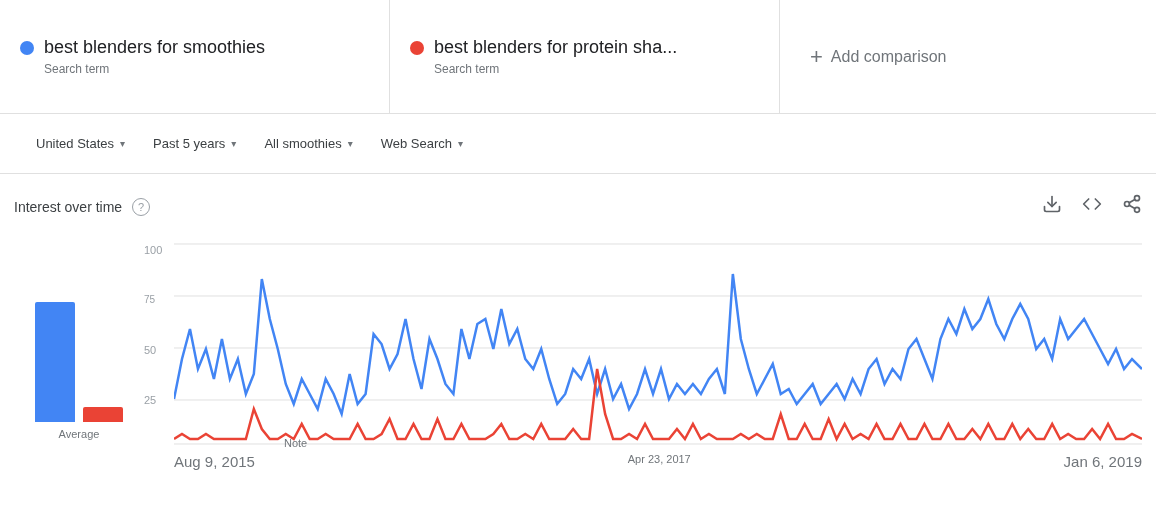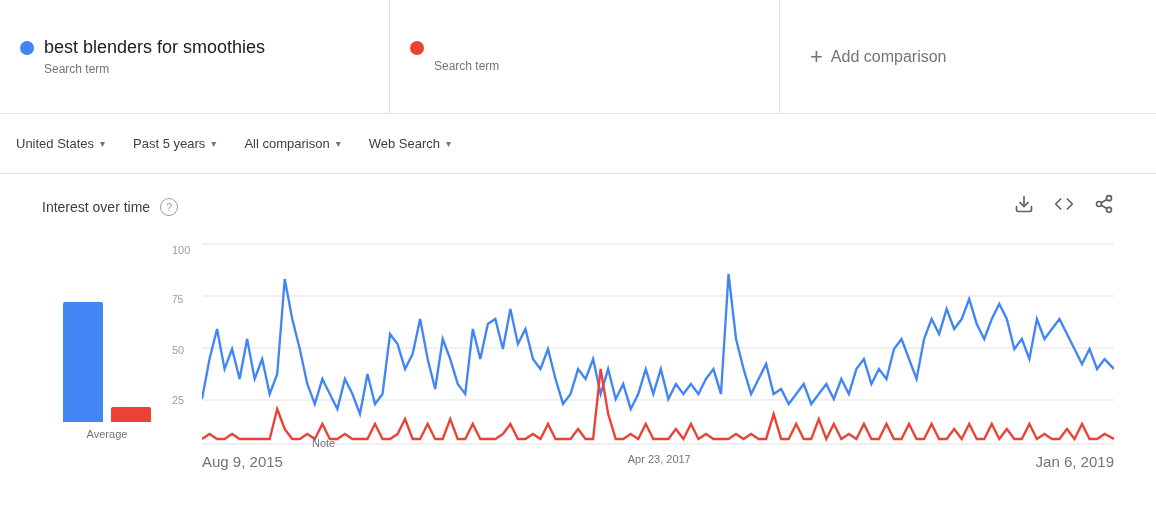--- a/index.html
+++ b/index.html
@@ -53,21 +53,21 @@
     }
     .add-comparison .plus {
       font-size: 22px;
       color: #70757a;
     }
 
     
     .filter-bar {
       display: flex;
       align-items: center;
-      padding: 0 4px;
+      padding: 0 24px;
       height: 60px;
       border-bottom: 1px solid #e0e0e0;
       gap: 4px;
     }
     .filter-btn {
       display: flex;
       align-items: center;
       gap: 6px;
       padding: 8px 12px;
       border: none;
@@ -77,21 +77,21 @@
       color: #3c4043;
       border-radius: 4px;
     }
     .chevron {
       font-size: 10px;
       color: #70757a;
     }
 
     
     .chart-section {
-      padding: 20px 42px;
+      padding: 20px 14px;
       background: #fff;
     }
     .chart-header {
       display: flex;
       align-items: center;
       justify-content: space-between;
       margin-bottom: 20px;
     }
     .chart-title-group {
       display: flex;
@@ -178,40 +178,41 @@
   <div class="search-term-item">
     <div class="search-term-title">
       <div class="dot dot-blue"></div>
       <span>best blenders for smoothies</span>
     </div>
     <div class="search-term-subtitle">Search term</div>
   </div>
   <div class="search-term-item">
     <div class="search-term-title">
       <div class="dot dot-red"></div>
+      <span>best blenders for protein sha...</span>
     </div>
     <div class="search-term-subtitle">Search term</div>
   </div>
   <div class="add-comparison">
     <span class="plus">+</span>
     <span>Add comparison</span>
   </div>
 </div>
 
 <div class="filter-bar">
   <button class="filter-btn">
     <span>United States</span>
     <span class="chevron">▾</span>
   </button>
   <button class="filter-btn">
     <span>Past 5 years</span>
     <span class="chevron">▾</span>
   </button>
   <button class="filter-btn">
-    <span>All comparison</span>
+    <span>All smoothies</span>
     <span class="chevron">▾</span>
   </button>
   <button class="filter-btn">
     <span>Web Search</span>
     <span class="chevron">▾</span>
   </button>
 </div>
 
 <div class="chart-section">
   <div class="chart-header">

